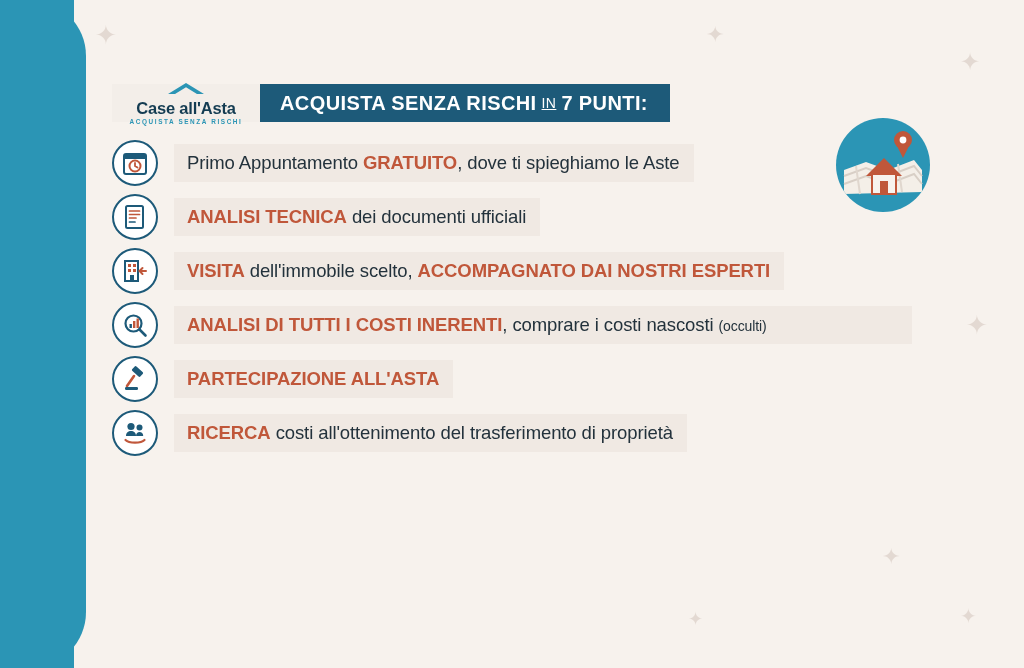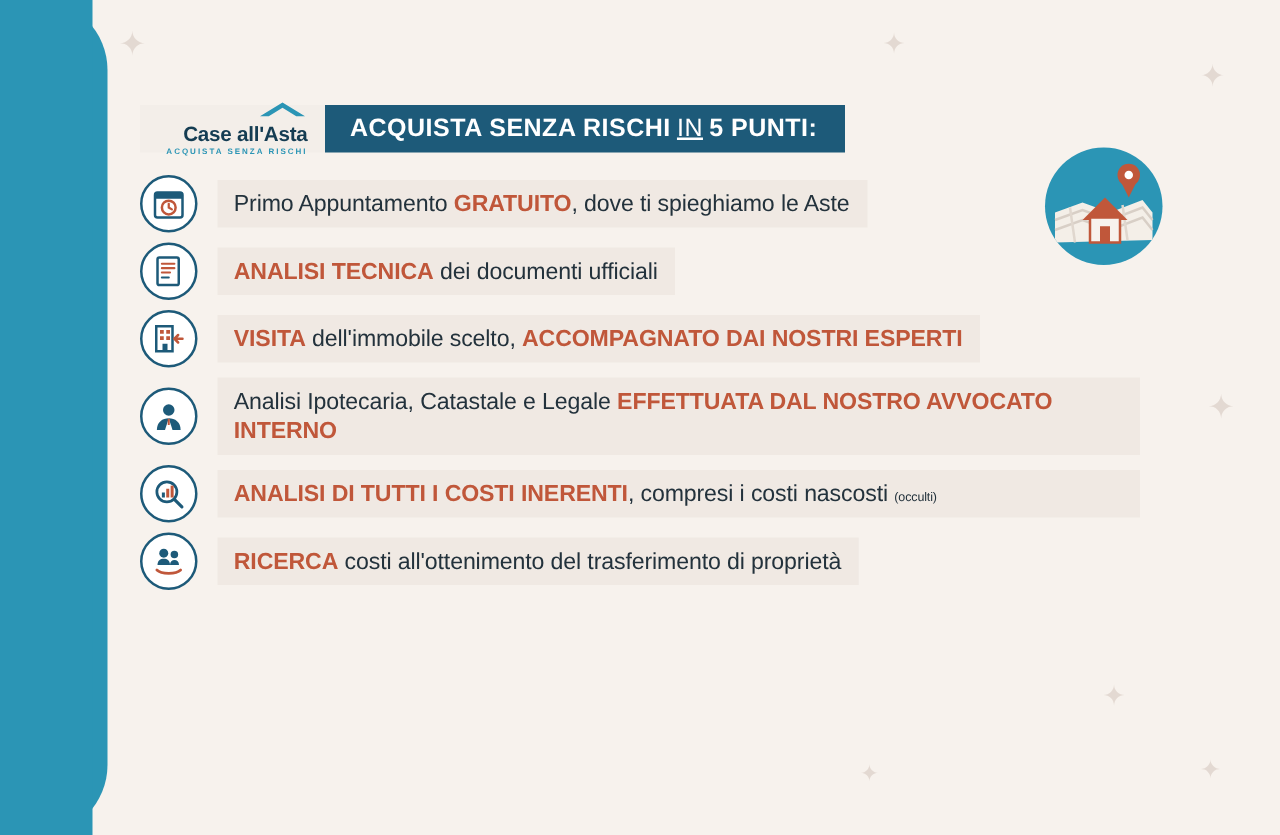--- a/index.html
+++ b/index.html
@@ -48,21 +48,21 @@
     font-weight: bold;
     font-size: 15px;
     letter-spacing: 1.4px;
     display: flex; align-items: center; justify-content: center;
     padding: 0 18px;
   }
   .header-logo {
     background: #f3eee9;
     padding: 0 14px 0 14px;
     display: flex; flex-direction: column;
-    align-items: flex-end; justify-content: center;
+    align-items: center; justify-content: center;
     min-width: 148px;
   }
   .logo-roof { margin-bottom: 1px; }
   .logo-name {
     font-size: 16.5px; font-weight: bold; color: #143c52;
     letter-spacing: -0.2px; line-height: 1;
   }
   .logo-sub {
     font-size: 6.4px; color: #2b95b5; letter-spacing: 1.6px;
     font-weight: bold; margin-top: 2px;
@@ -70,21 +70,21 @@
   .header-title {
     background: #1d5a79;
     color: #ffffff;
     display: flex; align-items: center;
     padding: 0 22px 0 20px;
     font-size: 20px;
     letter-spacing: 0.4px;
     white-space: nowrap;
   }
   .header-title .b { font-weight: bold; }
-  .header-title .n { font-weight: normal; font-size: 20px; padding: 0 5px; text-decoration: underline; }
+  .header-title .n { font-weight: normal; font-size: 14px; padding: 0 5px; text-decoration: underline; }
 
   
   .map-badge {
     position: absolute;
     left: 836px; top: 118px;
     width: 94px; height: 94px;
     border-radius: 50%;
     background: #2b95b5;
     overflow: hidden;
   }
@@ -114,21 +114,21 @@
   .row-text {
     align-self: center;
     background: #f0e9e3;
     padding: 7px 14px 8px 13px;
     font-size: 18.5px;
     color: #23323c;
     line-height: 1.27;
     letter-spacing: -0.1px;
   }
   .row-text .hl { color: #c0573a; font-weight: bold; }
-  .row-text .sm { font-size: 10px; }
+  .row-text .sm { font-size: 14px; }
 
   
   .row.wide .row-text { width: 752px; }
   .row.w7 .row-text { width: 752px; }
 </style>
 </head>
 <body>
 
 <div id="root">
 
@@ -149,21 +149,21 @@
         <svg width="40" height="13" viewBox="0 0 40 13">
           <path d="M2 12 L20 1 L38 12 L31 12 L20 5.2 L9 12 Z" fill="#2b95b5"></path>
         </svg>
       </span>
       <span class="logo-name">Case all'Asta</span>
       <span class="logo-sub">ACQUISTA SENZA RISCHI</span>
     </div>
     <div class="header-title">
       <span class="b">ACQUISTA SENZA RISCHI</span>
       <span class="n">IN</span>
-      <span class="b">5 PUNTI:</span>
+      <span class="b">7 PUNTI:</span>
     </div>
   </div>
 
   <div class="map-badge">
     <svg width="94" height="94" viewBox="0 0 94 94">
       <g>
         <path d="M8 52 L30 44 L52 52 L78 42 L86 52 L86 74 L8 76 Z" fill="#f4efe8"></path>
         <path d="M8 58 L30 50 L52 58 L78 48 L86 58" fill="none" stroke="#d8cfc6" stroke-width="2"></path>
         <path d="M8 66 L30 58 L52 66 L78 56 L86 66" fill="none" stroke="#d8cfc6" stroke-width="2"></path>
         <path d="M20 48 L24 76" fill="none" stroke="#e0d7ce" stroke-width="2"></path>
@@ -218,50 +218,49 @@
           <rect x="11" y="11" width="3" height="3" fill="#c0573a"></rect>
           <rect x="8" y="17" width="4" height="6" fill="#1d5a79"></rect>
           <path d="M24 13 L18 13 M20.5 10 L17.5 13 L20.5 16" fill="none" stroke="#c0573a" stroke-width="2" stroke-linecap="round"></path>
         </svg>
       </div>
       <div class="row-text">
         <span class="hl">VISITA</span><span> dell'immobile scelto, </span><span class="hl">ACCOMPAGNATO DAI NOSTRI ESPERTI</span>
       </div>
     </div>
 
-    <div class="row wide">
-      <div class="icon-badge">
-        <svg width="26" height="26" viewBox="0 0 26 26">
-          <circle cx="13" cy="8" r="4.6" fill="#1d5a79"></circle>
-          <path d="M3.5 24 C3.5 17.5 8 14.5 13 14.5 C18 14.5 22.5 17.5 22.5 24 Z" fill="#1d5a79"></path>
-          <path d="M13 14.5 L10 24 L16 24 Z" fill="#ffffff"></path>
-          <path d="M13 15 L13 20" stroke="#c0573a" stroke-width="1.6"></path>
-        </svg>
-      </div>
-      <div class="row-text">
-        <span>Analisi Ipotecaria, Catastale e Legale </span><span class="hl">EFFETTUATA DAL NOSTRO AVVOCATO INTERNO</span>
-      </div>
-    </div>
 
 
     <div class="row w7">
       <div class="icon-badge">
         <svg width="26" height="26" viewBox="0 0 26 26">
           <circle cx="11.5" cy="11.5" r="8" fill="none" stroke="#1d5a79" stroke-width="2.2"></circle>
           <rect x="7.5" y="12" width="2.4" height="4" fill="#1d5a79"></rect>
           <rect x="11" y="9" width="2.4" height="7" fill="#c0573a"></rect>
           <rect x="14.5" y="6.5" width="2.4" height="9.5" fill="#c0573a"></rect>
           <path d="M17.5 17.5 L23.5 23.5" stroke="#1d5a79" stroke-width="2.6" stroke-linecap="round"></path>
         </svg>
       </div>
       <div class="row-text">
-        <span class="hl">ANALISI DI TUTTI I COSTI INERENTI</span><span>, compresi i costi nascosti </span><span class="sm">(occulti)</span>
-      </div>
-    </div>
-
+        <span class="hl">ANALISI DI TUTTI I COSTI INERENTI</span><span>, comprare i costi nascosti </span><span class="sm">(occulti)</span>
+      </div>
+    </div>
+
+    <div class="row">
+      <div class="icon-badge">
+        <svg width="26" height="26" viewBox="0 0 26 26">
+          <rect x="10" y="2.5" width="11" height="6" rx="1.4" transform="rotate(42 15.5 5.5)" fill="#1d5a79"></rect>
+          <path d="M12 10 L5 20" stroke="#c0573a" stroke-width="2.6" stroke-linecap="round"></path>
+          <rect x="3" y="21" width="13" height="3" rx="1.2" fill="#1d5a79"></rect>
+        </svg>
+      </div>
+      <div class="row-text">
+        <span class="hl">PARTECIPAZIONE ALL'ASTA</span>
+      </div>
+    </div>
 
     <div class="row">
       <div class="icon-badge">
         <svg width="26" height="26" viewBox="0 0 26 26">
           <circle cx="9" cy="6.5" r="3.6" fill="#1d5a79"></circle>
           <circle cx="17.5" cy="7.5" r="3" fill="#1d5a79"></circle>
           <path d="M4 16 C4 12.5 6.2 11 9 11 C11.8 11 14 12.5 14 16 Z" fill="#1d5a79"></path>
           <path d="M14 16 C14 13.4 15.6 12 17.6 12 C19.6 12 21.2 13.4 21.2 16 Z" fill="#1d5a79"></path>
           <path d="M3.5 20 C7 23.5 19 23.5 22.5 20" fill="none" stroke="#c0573a" stroke-width="2.2" stroke-linecap="round"></path>
         </svg>

